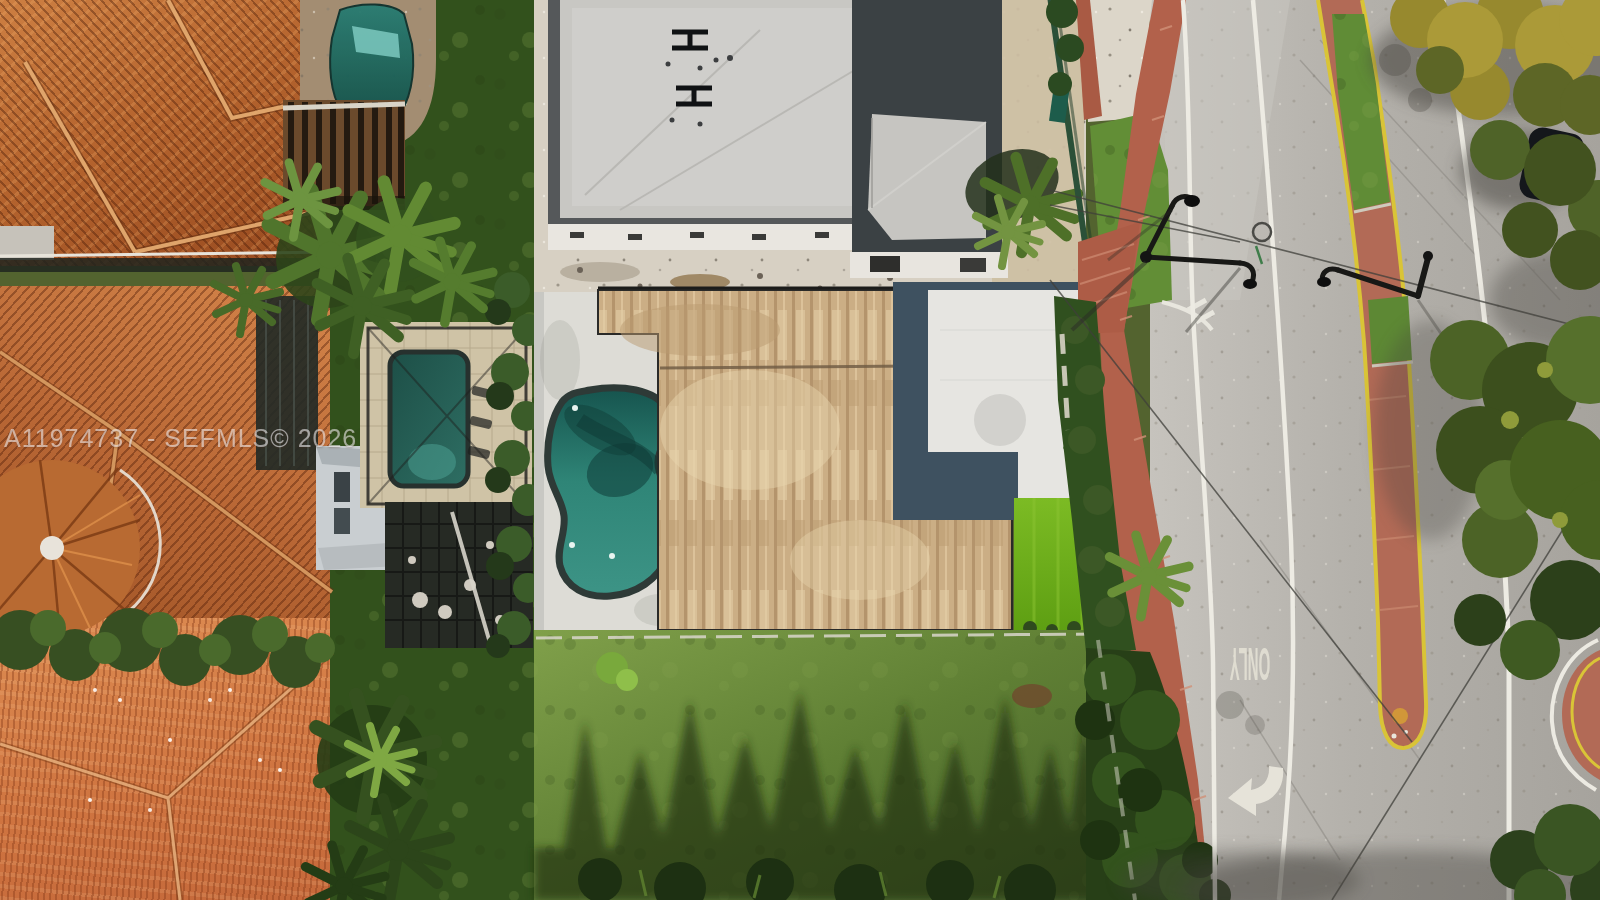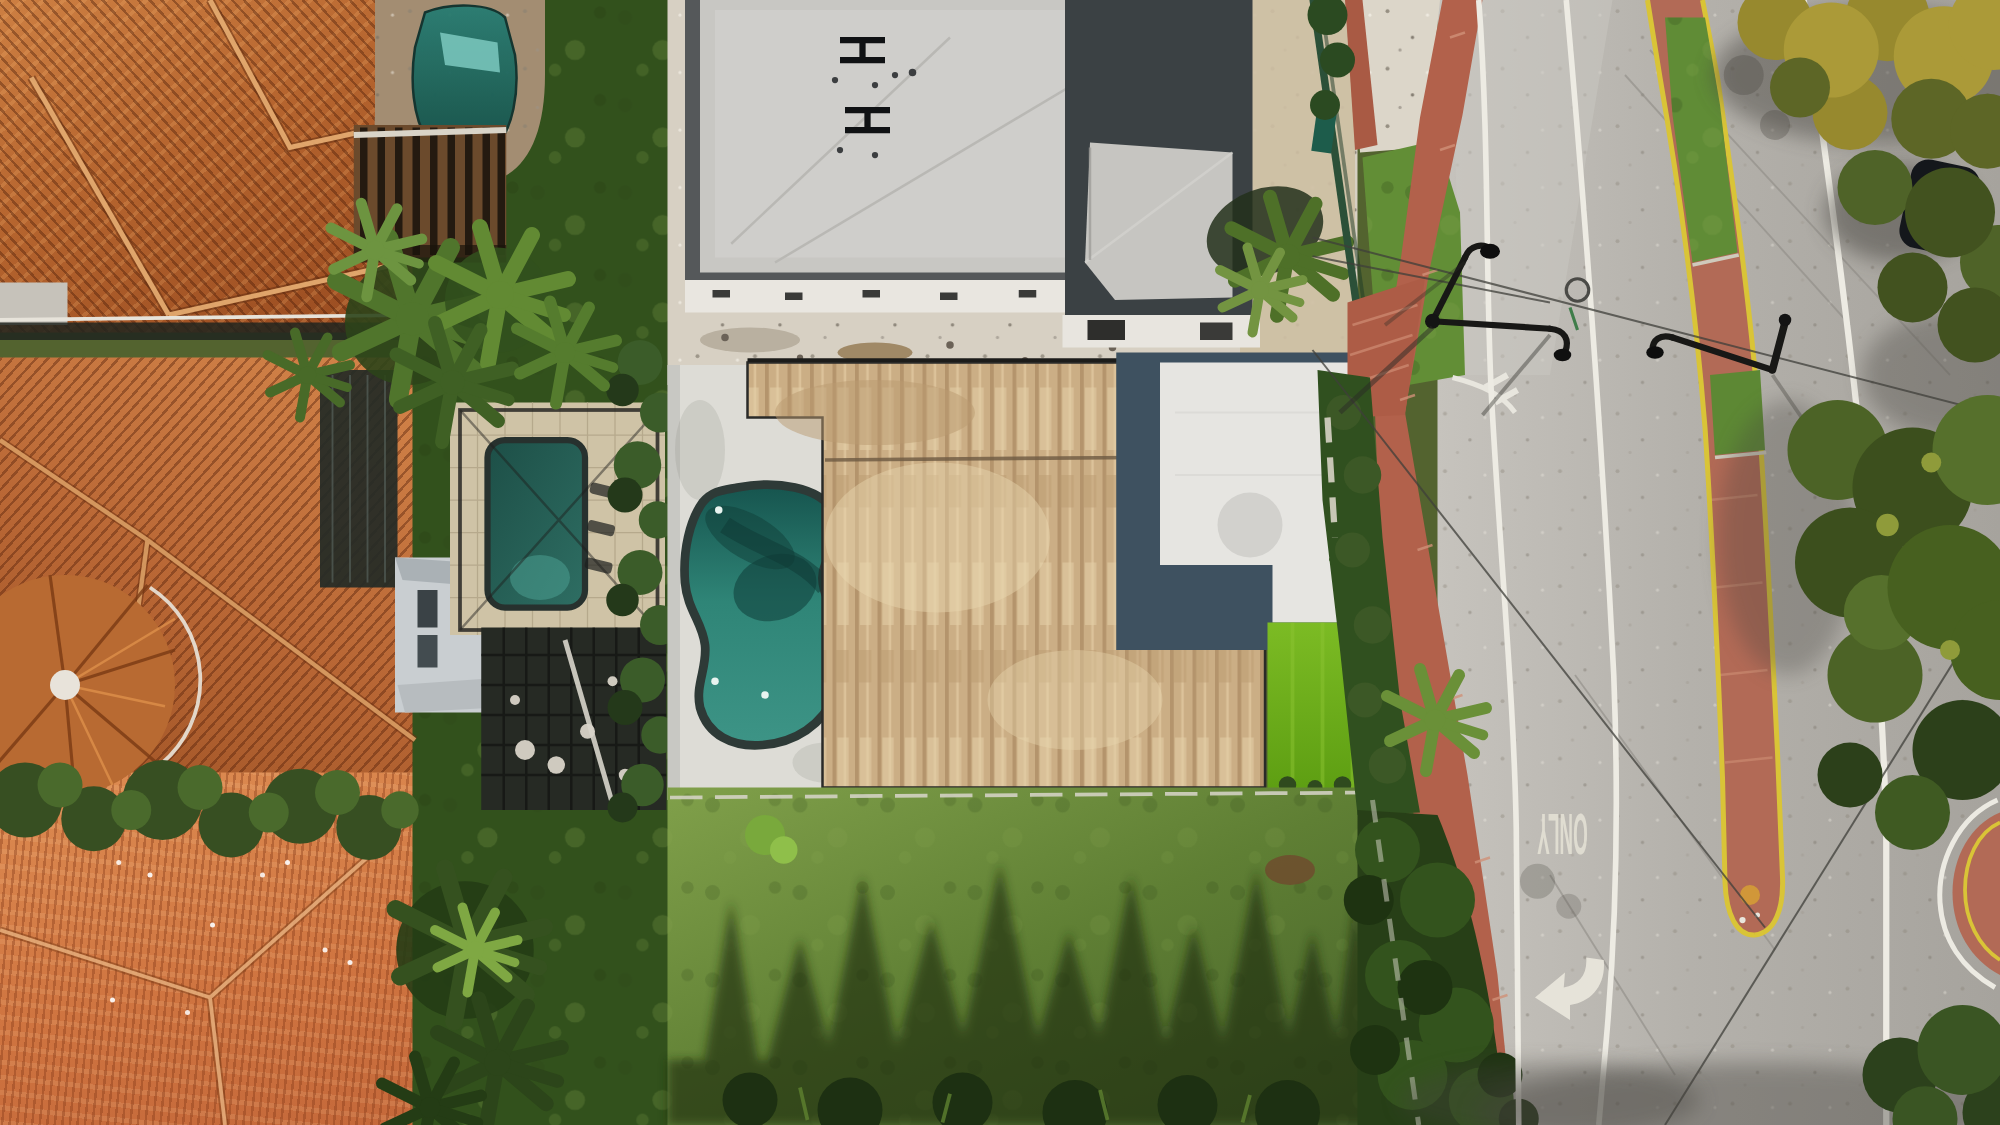--- a/index.html
+++ b/index.html
@@ -712,13 +712,14 @@
     <g fill="#ffffff" opacity=".9">
       <circle cx="120" cy="700" r="2"></circle>
         <circle cx="170" cy="740" r="2"></circle>
         <circle cx="230" cy="690" r="2"></circle>
       <circle cx="280" cy="770" r="2"></circle>
         <circle cx="90" cy="800" r="2"></circle>
     </g>
   </svg>
 
   <div class="only-mark">ONLY</div>
+  <div class="watermark">A11974737 - SEFMLS© 2026</div>
 </div>
 
 </body></html>

